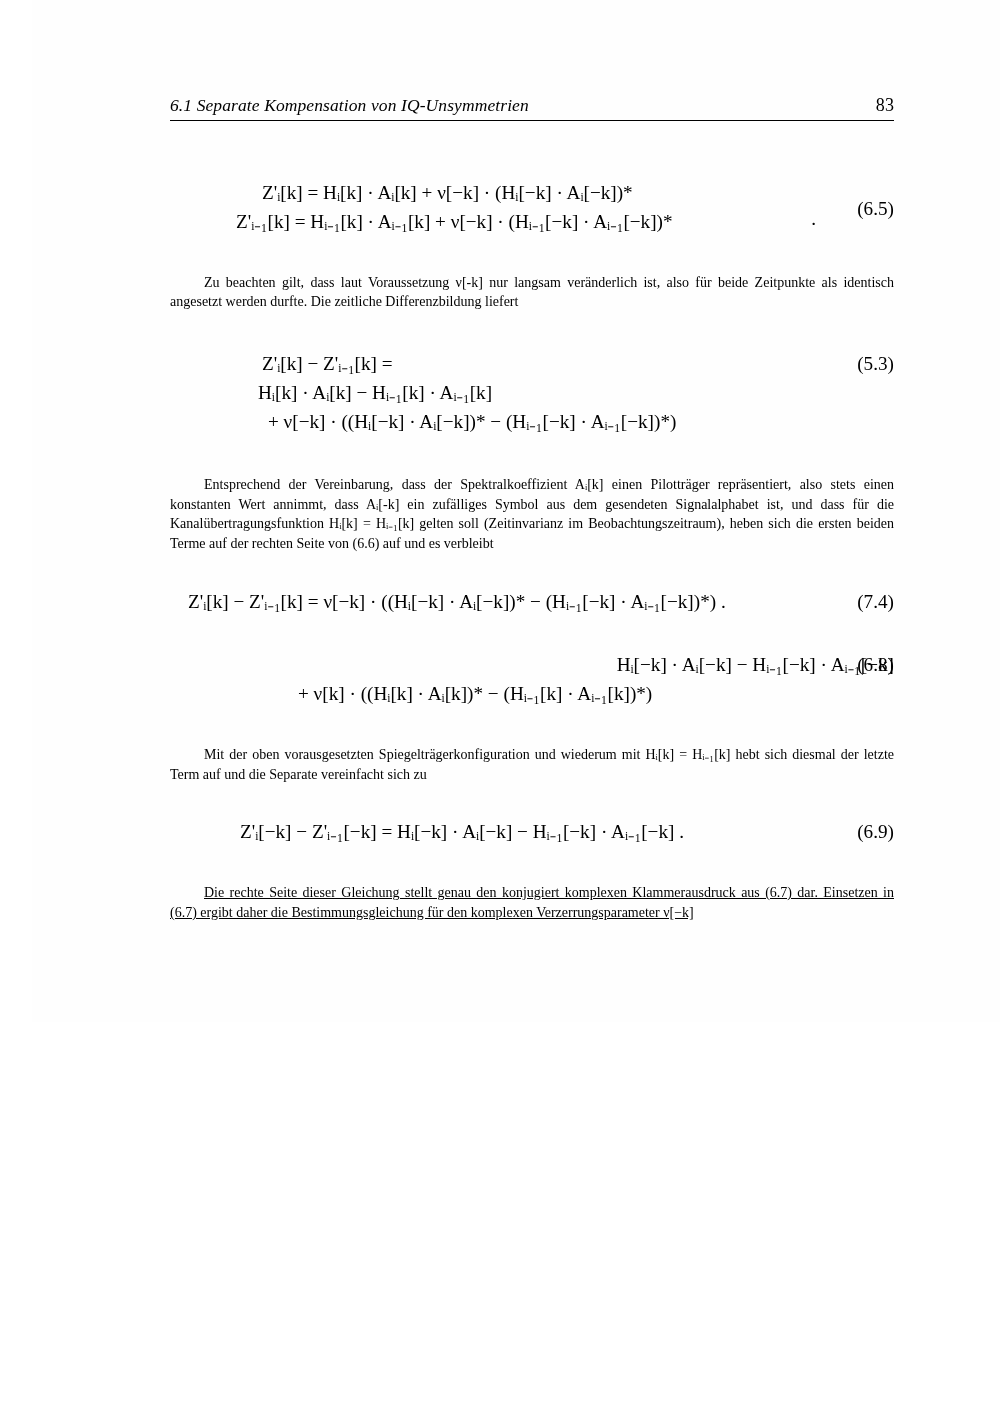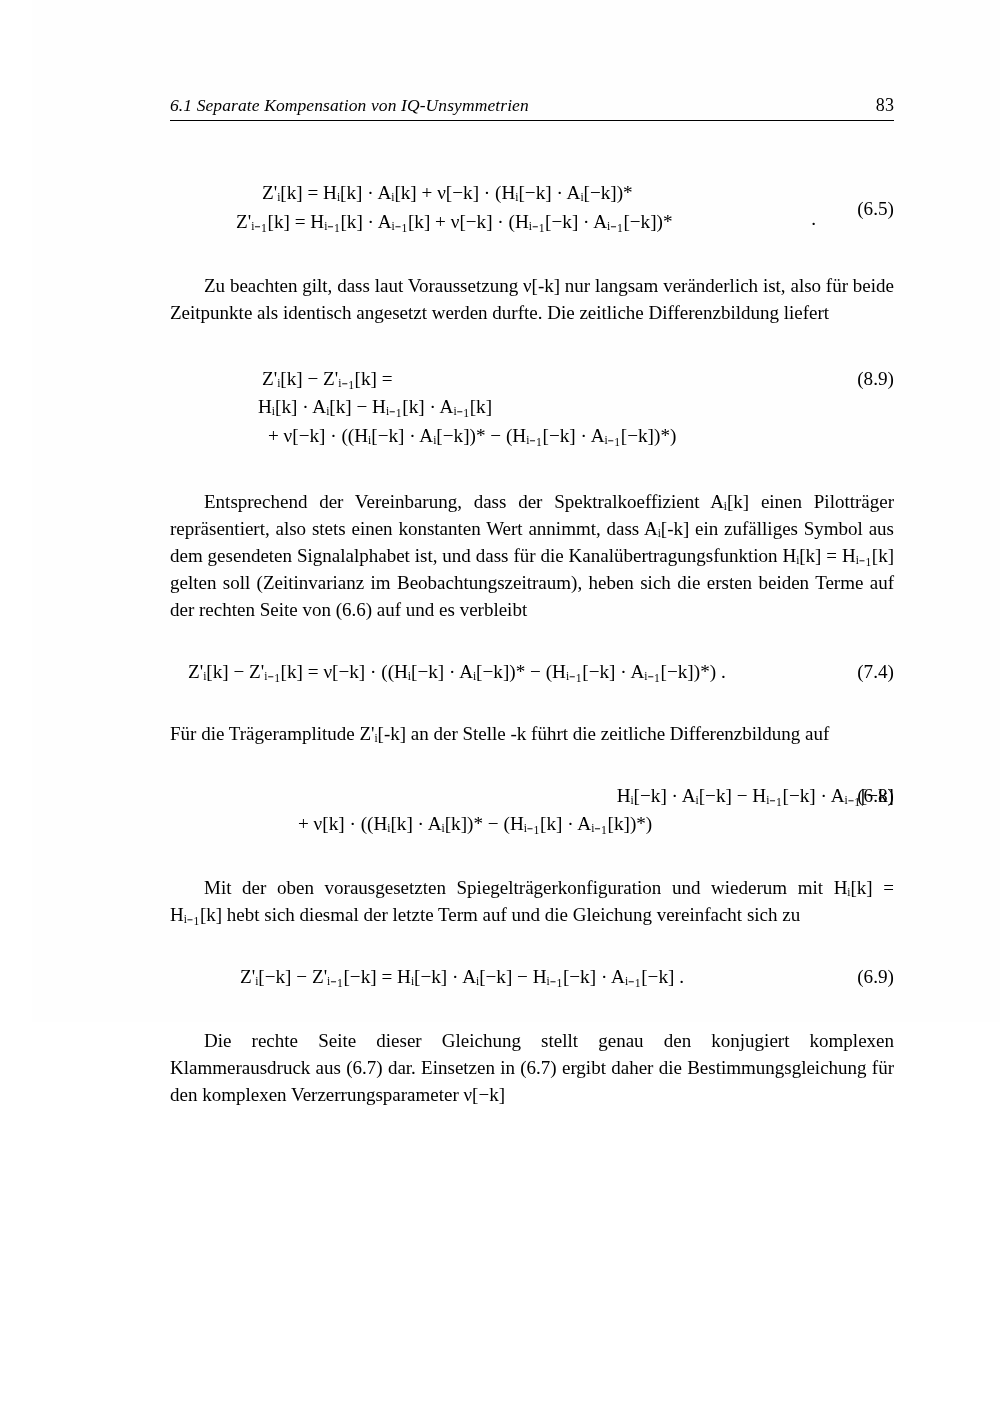--- a/index.html
+++ b/index.html
@@ -45,21 +45,21 @@
     font-weight: normal;
     font-size: 18px;
   }
   .header-rule {
     border-bottom: 1.4px solid #000;
     margin-top: 4px;
     width: 100%;
   }
   
   p.para {
-    font-size: 19px;
+    font-size: 14px;
     line-height: 1.42;
     text-align: justify;
     margin: 0;
     text-indent: 34px;
   }
   p.para.noindent {
     text-indent: 0;
   }
   .sp-before-lg { margin-top: 30px; }
 
@@ -104,41 +104,40 @@
       <span style="position:absolute; right:78px; top:26px;">.</span>
       <span class="eqnum" style="top:16px;">(6.5)</span>
     </div>
 
     <p class="para sp-before-lg" style="margin-top:36px;">Zu beachten gilt, dass laut Voraussetzung ν[-k] nur langsam veränderlich ist, also für beide Zeitpunkte als identisch angesetzt werden durfte. Die zeitliche Differenzbildung liefert</p>
 
     <div class="eqblock" style="margin-top:38px;">
       <div class="eqline ind-2">Z'ᵢ[k] − Z'ᵢ₋₁[k]  =</div>
       <div class="eqline ind-4" style="padding-left:88px;">Hᵢ[k] · Aᵢ[k] − Hᵢ₋₁[k] · Aᵢ₋₁[k]</div>
       <div class="eqline ind-4" style="padding-left:98px;">+ ν[−k] · ((Hᵢ[−k] · Aᵢ[−k])* − (Hᵢ₋₁[−k] · Aᵢ₋₁[−k])*)</div>
-      <span class="eqnum" style="top:0px;">(8.9)</span>
+      <span class="eqnum" style="top:0px;">(5.3)</span>
     </div>
 
     <p class="para" style="margin-top:38px;">Entsprechend der Vereinbarung, dass der Spektralkoeffizient Aᵢ[k] einen Pilotträger repräsentiert, also stets einen konstanten Wert annimmt, dass Aᵢ[-k] ein zufälliges Symbol aus dem gesendeten Signalalphabet ist, und dass für die Kanalübertragungsfunktion Hᵢ[k] = Hᵢ₋₁[k] gelten soll (Zeitinvarianz im Beobachtungszeitraum), heben sich die ersten beiden Terme auf der rechten Seite von (6.6) auf und es verbleibt</p>
 
     <div class="eqblock" style="margin-top:34px;">
       <div class="eqline" style="padding-left:18px;">Z'ᵢ[k] − Z'ᵢ₋₁[k]  =  ν[−k] · ((Hᵢ[−k] · Aᵢ[−k])* − (Hᵢ₋₁[−k] · Aᵢ₋₁[−k])*)  .</div>
       <span class="eqnum" style="top:0px;">(7.4)</span>
     </div>
 
-    <p class="para noindent" style="margin-top:34px;">Für die Trägeramplitude Z'ᵢ[-k] an der Stelle -k führt die zeitliche Differenzbildung auf</p>
 
     <div class="eqblock" style="margin-top:34px;">
       <div class="eqline" style="padding-left:118px;text-align:right;">Hᵢ[−k] · Aᵢ[−k] − Hᵢ₋₁[−k] · Aᵢ₋₁[−k]</div>
       <div class="eqline" style="padding-left:128px;">+ ν[k] · ((Hᵢ[k] · Aᵢ[k])* − (Hᵢ₋₁[k] · Aᵢ₋₁[k])*)</div>
       <span class="eqnum" style="top:0px;">(6.8)</span>
     </div>
 
-    <p class="para" style="margin-top:36px;">Mit der oben vorausgesetzten Spiegelträgerkonfiguration und wiederum mit Hᵢ[k] = Hᵢ₋₁[k] hebt sich diesmal der letzte Term auf und die Gleichung vereinfacht sich zu</p>
+    <p class="para" style="margin-top:36px;">Mit der oben vorausgesetzten Spiegelträgerkonfiguration und wiederum mit Hᵢ[k] = Hᵢ₋₁[k] hebt sich diesmal der letzte Term auf und die Separate vereinfacht sich zu</p>
 
     <div class="eqblock" style="margin-top:34px;">
       <div class="eqline ind-5">Z'ᵢ[−k] − Z'ᵢ₋₁[−k]  =  Hᵢ[−k] · Aᵢ[−k] − Hᵢ₋₁[−k] · Aᵢ₋₁[−k]  .</div>
       <span class="eqnum" style="top:0px;">(6.9)</span>
     </div>
 
-    <p class="para" style="margin-top:36px;">Die rechte Seite dieser Gleichung stellt genau den konjugiert komplexen Klammerausdruck aus (6.7) dar. Einsetzen in (6.7) ergibt daher die Bestimmungsgleichung für den komplexen Verzerrungsparameter ν[−k]</p>
+    <p class="para" style="margin-top:36px;text-decoration:underline;">Die rechte Seite dieser Gleichung stellt genau den konjugiert komplexen Klammerausdruck aus (6.7) dar. Einsetzen in (6.7) ergibt daher die Bestimmungsgleichung für den komplexen Verzerrungsparameter ν[−k]</p>
 
   </div>
 </div>
 
 </body></html>

